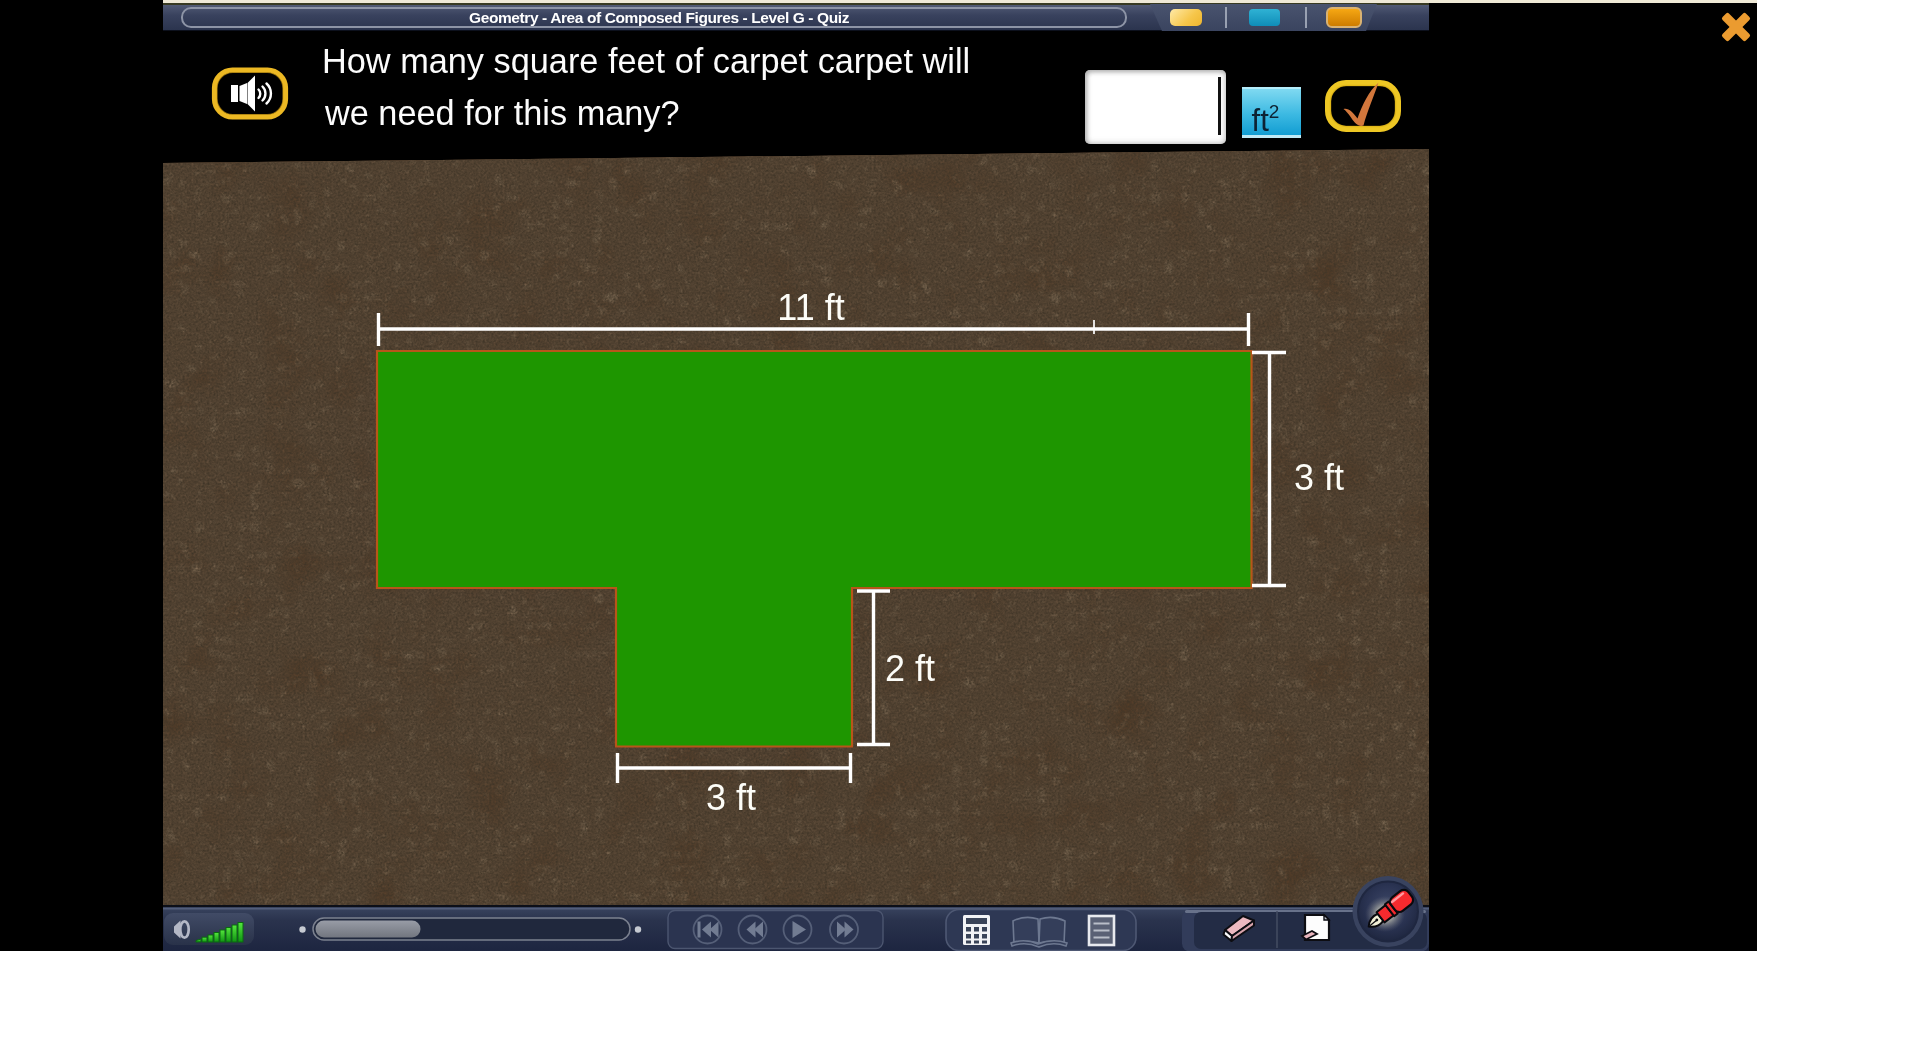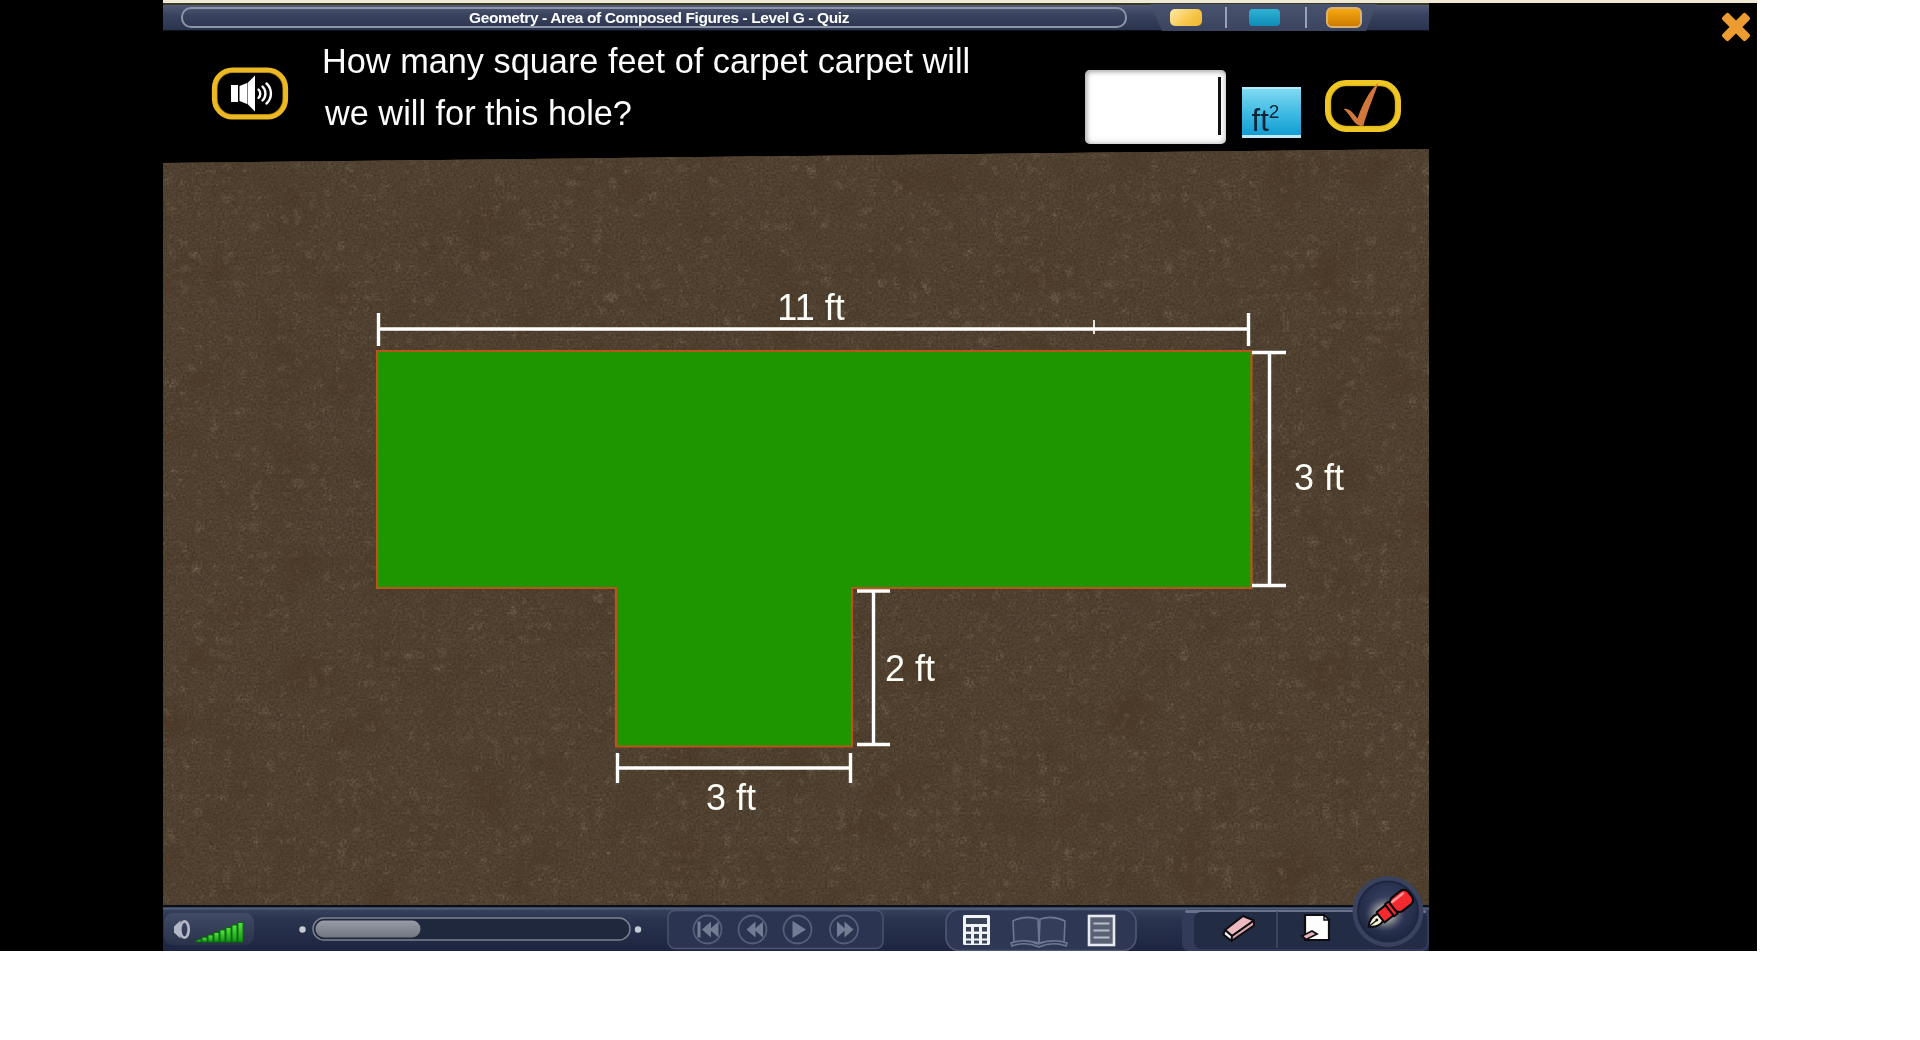--- a/index.html
+++ b/index.html
@@ -48,21 +48,21 @@
   </g>
   <g fill="none" stroke="#fff" stroke-width="2.4" stroke-linecap="round">
     <path d="M51.5 27.5 a6 6 0 0 1 0 8.5"></path>
     <path d="M55.5 24.5 a9.8 9.8 0 0 1 0 14"></path>
     <path d="M59.5 21.5 a13.5 13.5 0 0 1 0 20"></path>
   </g>
 </svg>
 
 <div class="abs" style="left:322px;top:36px;width:760px;color:#fcfcfc;font-size:34.3px;line-height:50px;letter-spacing:0px;white-space:nowrap;">How many square feet of carpet carpet will</div>
 
-<div class="abs" style="left:325px;top:88px;width:760px;color:#fcfcfc;font-size:34.3px;line-height:50px;letter-spacing:0px;white-space:nowrap;">we will for this hole?</div>
+<div class="abs" style="left:325px;top:88px;width:760px;color:#fcfcfc;font-size:34.3px;line-height:50px;letter-spacing:0px;white-space:nowrap;">we need for this many?</div>
 
 <div class="abs" style="left:1085px;top:70px;width:141px;height:74px;background:#fff;border-radius:5px;box-shadow:inset 0 0 6px rgba(150,150,150,.75), inset 2px 2px 4px rgba(120,120,120,.4);"></div>
 
 <div class="abs" style="left:1218px;top:77px;width:2.5px;height:58px;background:#111;"></div>
 
 <div class="abs" style="left:1242px;top:87px;width:59px;height:48px;background:linear-gradient(#7fd9f1,#3cb9e2 55%,#129dd2);border-top:2px solid #b5ecfa;"></div>
 
 <div class="abs" style="left:1242px;top:135px;width:59px;height:3px;background:#bfe9f5;"></div>
 
 <div class="abs" style="left:1242px;top:87px;width:47px;height:48px;text-align:center;color:#0d2233;font-size:31px;line-height:50px;">ft<span style="font-size:19px;vertical-align:13px;">2</span></div>

